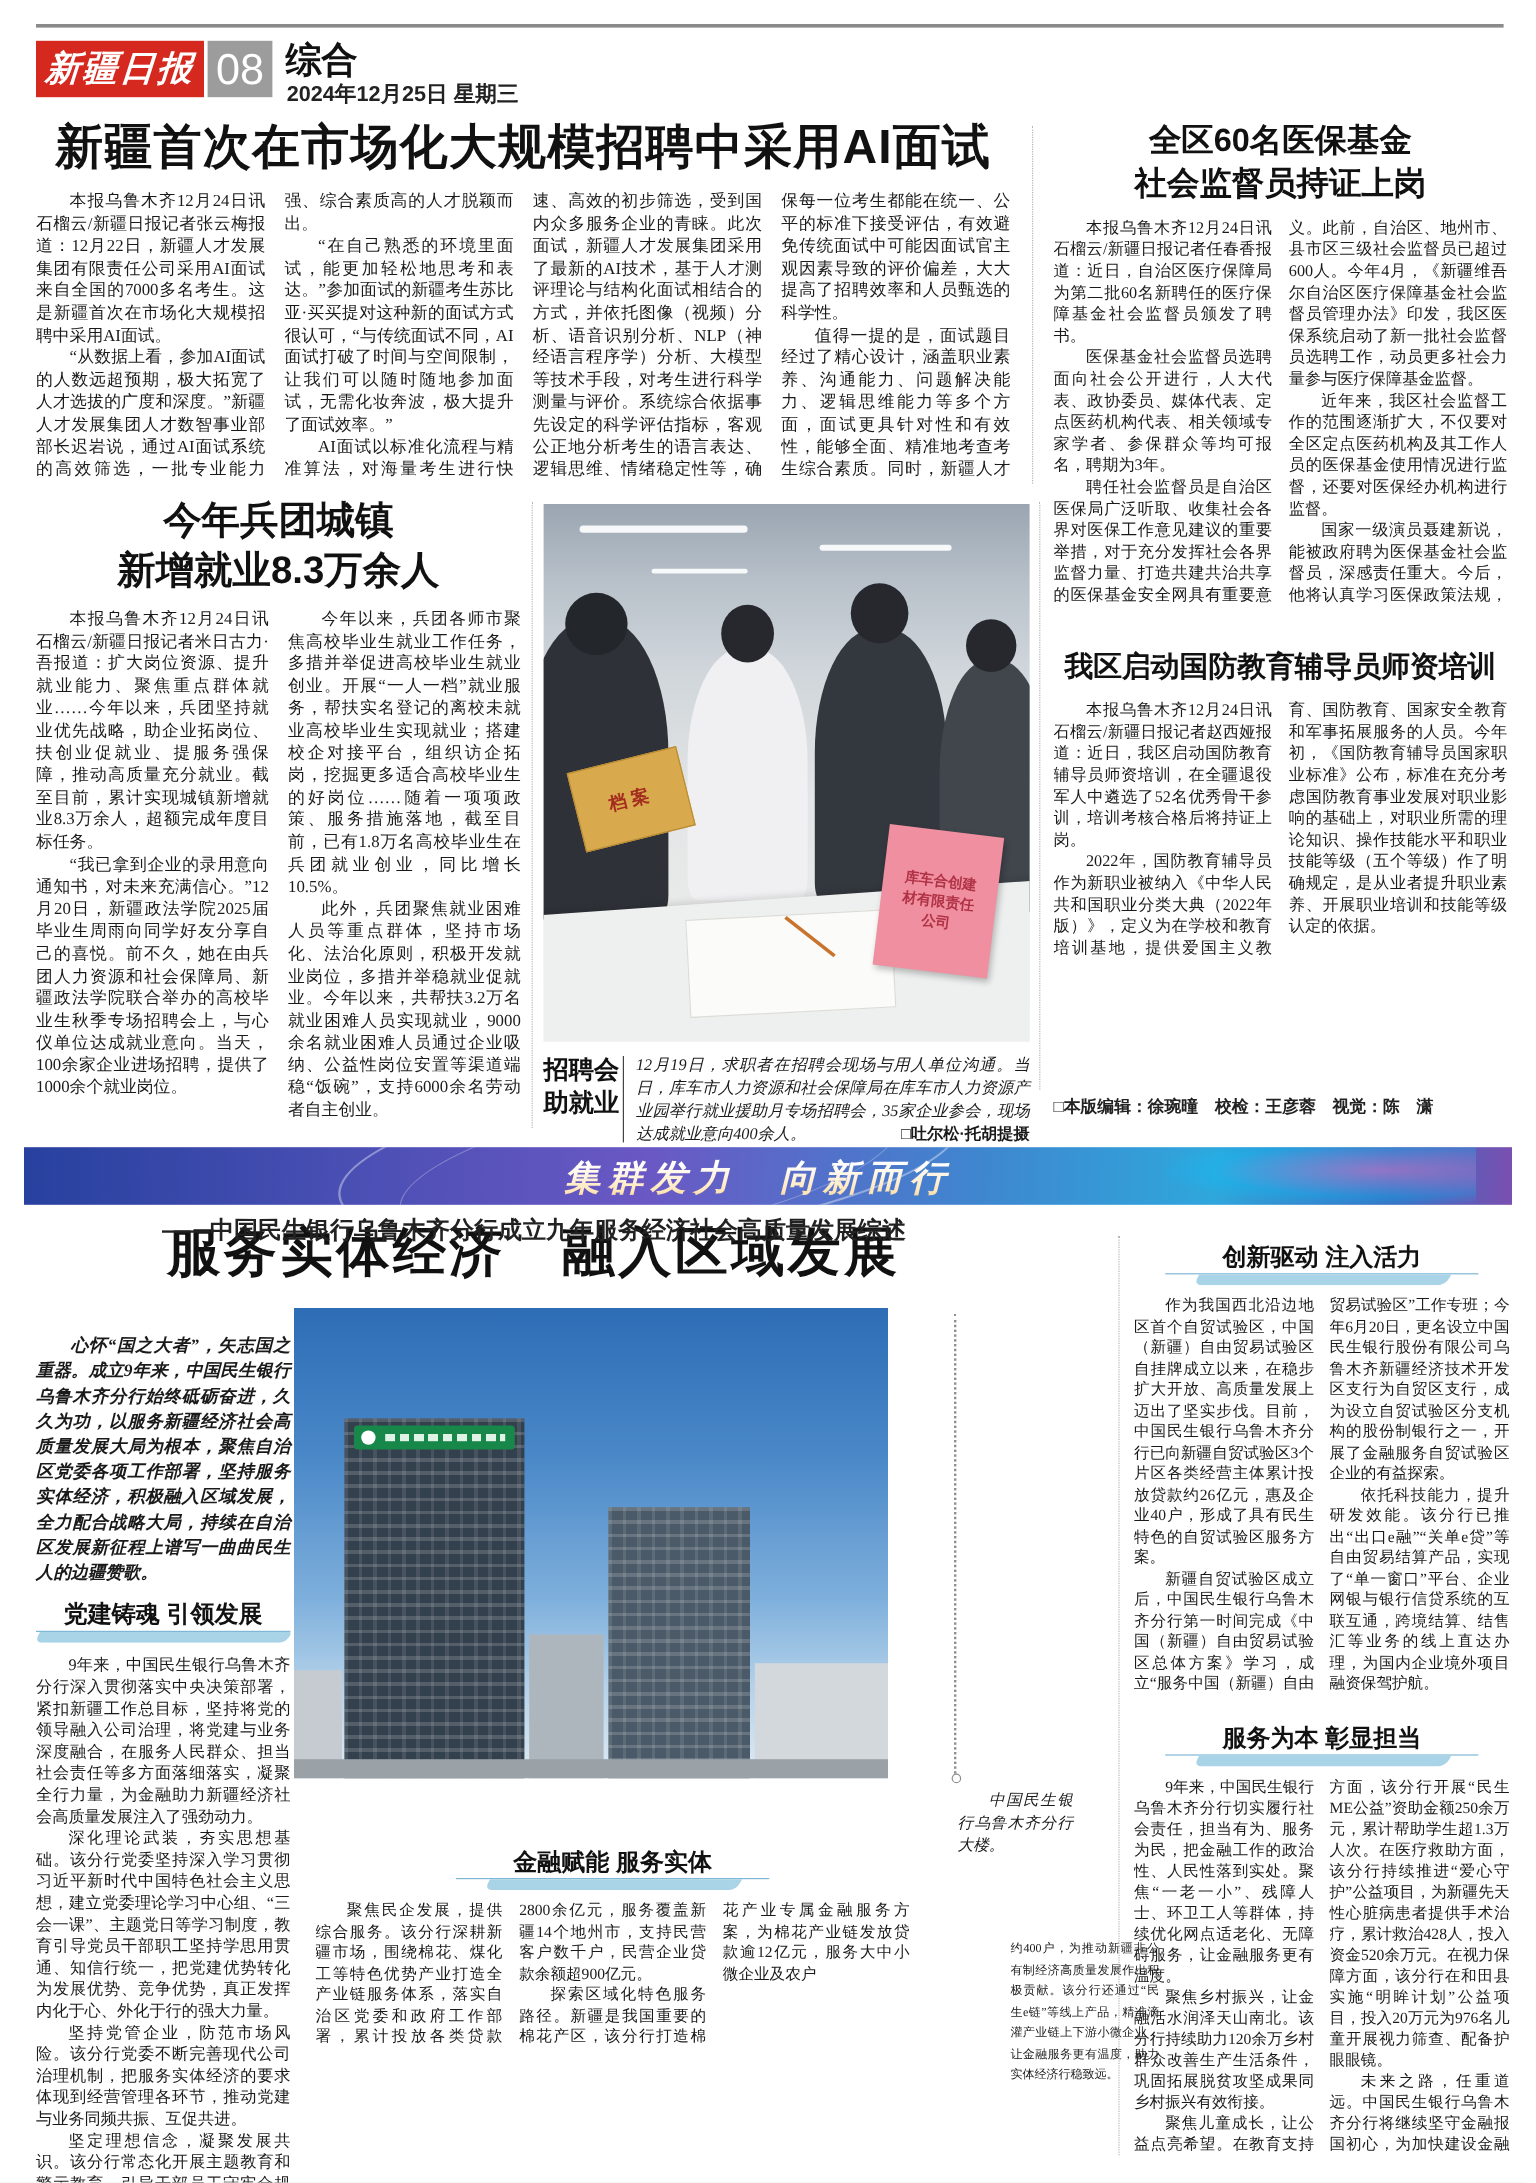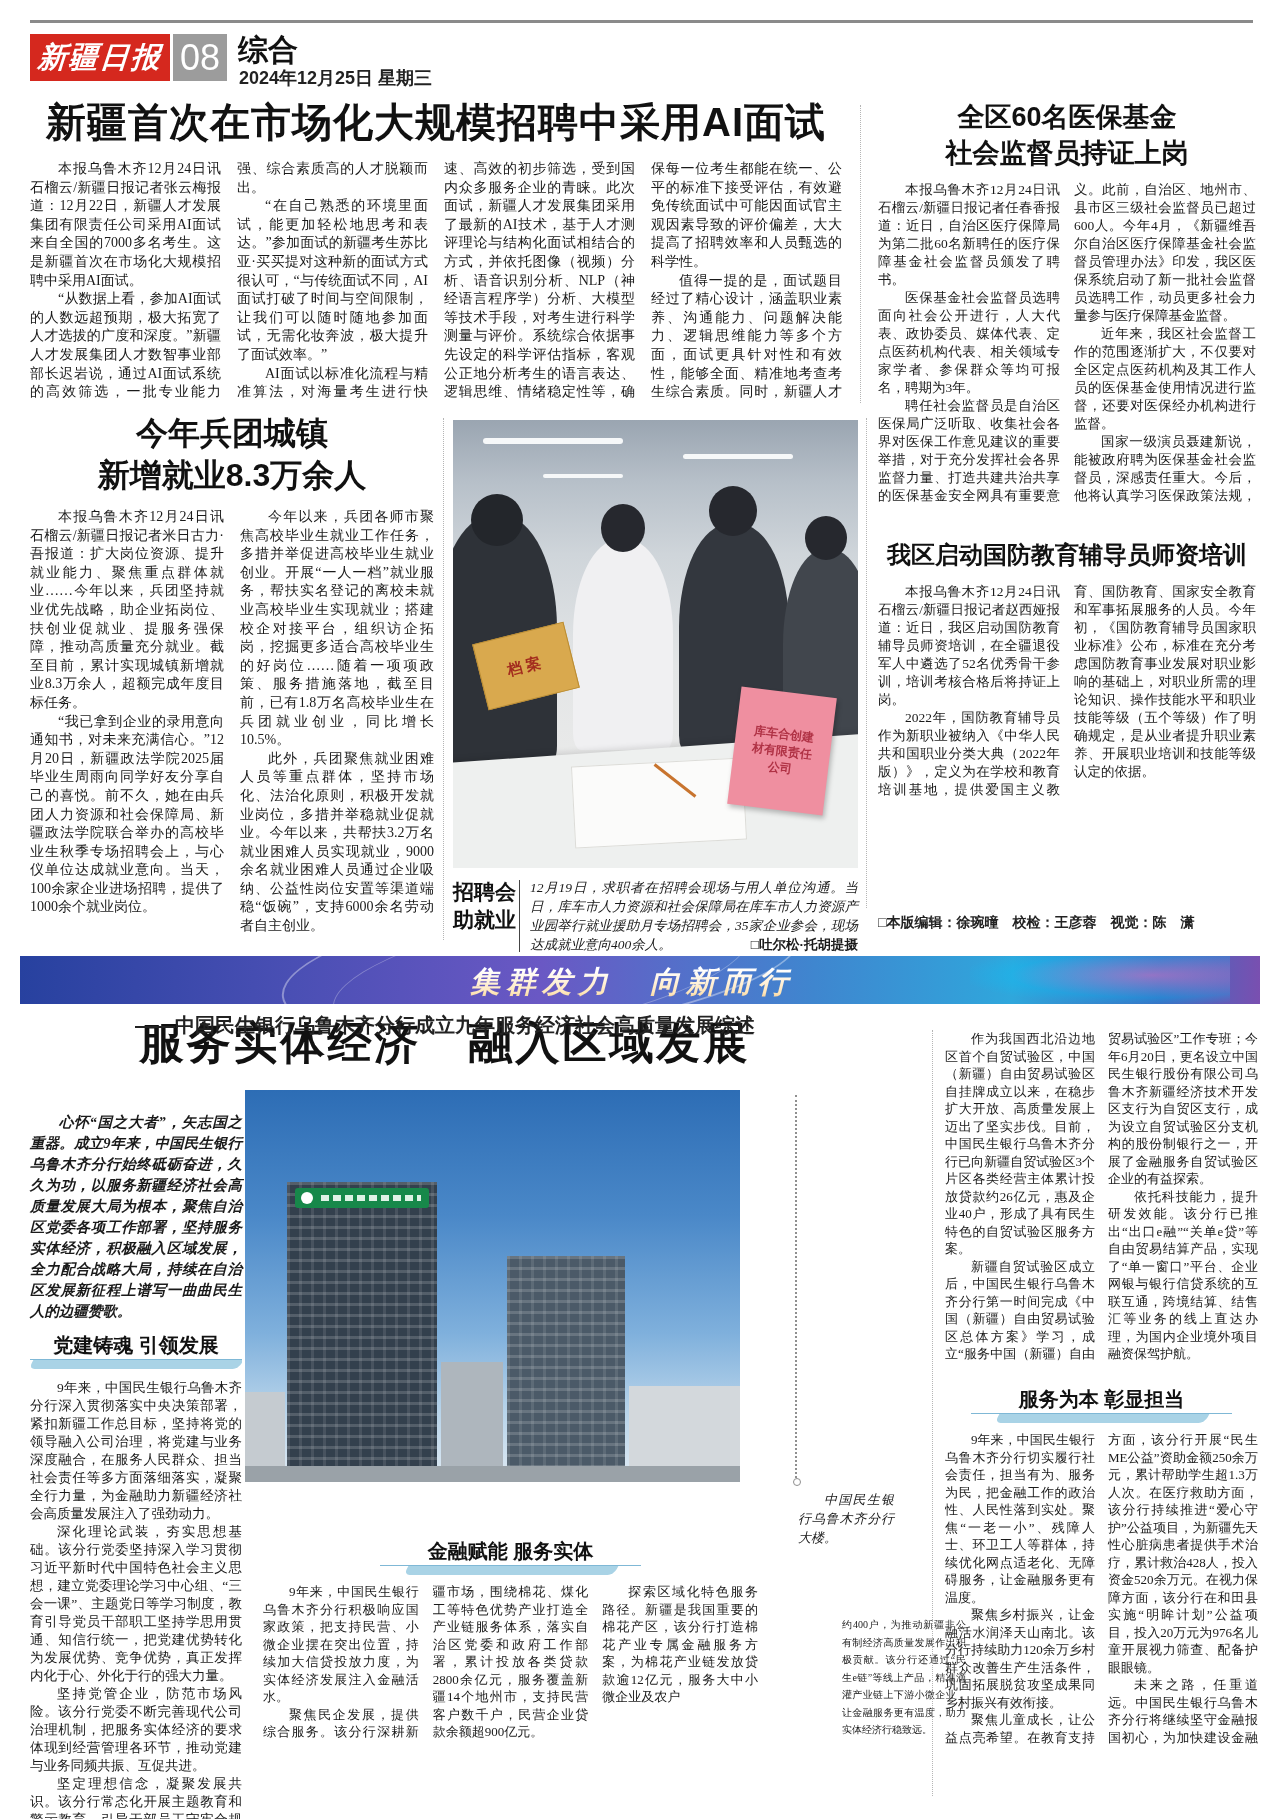--- a/index.html
+++ b/index.html
@@ -256,32 +256,34 @@
   <div class="abs photo-drule"></div>
   <div class="abs bank-photo-caption">
     <p>中国民生银行乌鲁木齐分行大楼。</p>
   </div>
 
   <div class="abs jr-block">
     <div class="subhead-wrap">
       <span class="subhead">金融赋能  服务实体</span>
     </div>
     <div class="jr-body">
-        <p>9年来，中国民生银行乌鲁木齐分行积极响应国家政策，把支持民营、小微企业摆在突出位置，持续加大信贷投放力度，为实体经济发展注入金融活水。</p>
         <p>聚焦民企发展，提供综合服务。该分行深耕新疆市场，围绕棉花、煤化工等特色优势产业打造全产业链服务体系，落实自治区党委和政府工作部署，累计投放各类贷款2800余亿元，服务覆盖新疆14个地州市，支持民营客户数千户，民营企业贷款余额超900亿元。</p>
         <p>探索区域化特色服务路径。新疆是我国重要的棉花产区，该分行打造棉花产业专属金融服务方案，为棉花产业链发放贷款逾12亿元，服务大中小微企业及农户</p>
       </div>
   </div>
   <div class="abs narrow-col">
     <p>约400户，为推动新疆非公有制经济高质量发展作出积极贡献。该分行还通过“民生e链”等线上产品，精准滴灌产业链上下游小微企业，让金融服务更有温度，助力实体经济行稳致远。</p>
   </div>
 
   <div class="abs vrule vr4"></div>
 
   <div class="abs bank-right">
+    <div class="subhead-wrap">
+      <span class="subhead">创新驱动  注入活力</span>
+    </div>
     <div class="br-body">
         <p>作为我国西北沿边地区首个自贸试验区，中国（新疆）自由贸易试验区自挂牌成立以来，在稳步扩大开放、高质量发展上迈出了坚实步伐。目前，中国民生银行乌鲁木齐分行已向新疆自贸试验区3个片区各类经营主体累计投放贷款约26亿元，惠及企业40户，形成了具有民生特色的自贸试验区服务方案。</p>
         <p>新疆自贸试验区成立后，中国民生银行乌鲁木齐分行第一时间完成《中国（新疆）自由贸易试验区总体方案》学习，成立“服务中国（新疆）自由贸易试验区”工作专班；今年6月20日，更名设立中国民生银行股份有限公司乌鲁木齐新疆经济技术开发区支行为自贸区支行，成为设立自贸试验区分支机构的股份制银行之一，开展了金融服务自贸试验区企业的有益探索。</p>
         <p>依托科技能力，提升研发效能。该分行已推出“出口e融”“关单e贷”等自由贸易结算产品，实现了“单一窗口”平台、企业网银与银行信贷系统的互联互通，跨境结算、结售汇等业务的线上直达办理，为国内企业境外项目融资保驾护航。</p>
       </div>
     <div class="subhead-wrap">
       <span class="subhead">服务为本  彰显担当</span>
     </div>
     <div class="br-body2">
         <p>9年来，中国民生银行乌鲁木齐分行切实履行社会责任，担当有为、服务为民，把金融工作的政治性、人民性落到实处。聚焦“一老一小”、残障人士、环卫工人等群体，持续优化网点适老化、无障碍服务，让金融服务更有温度。</p>

